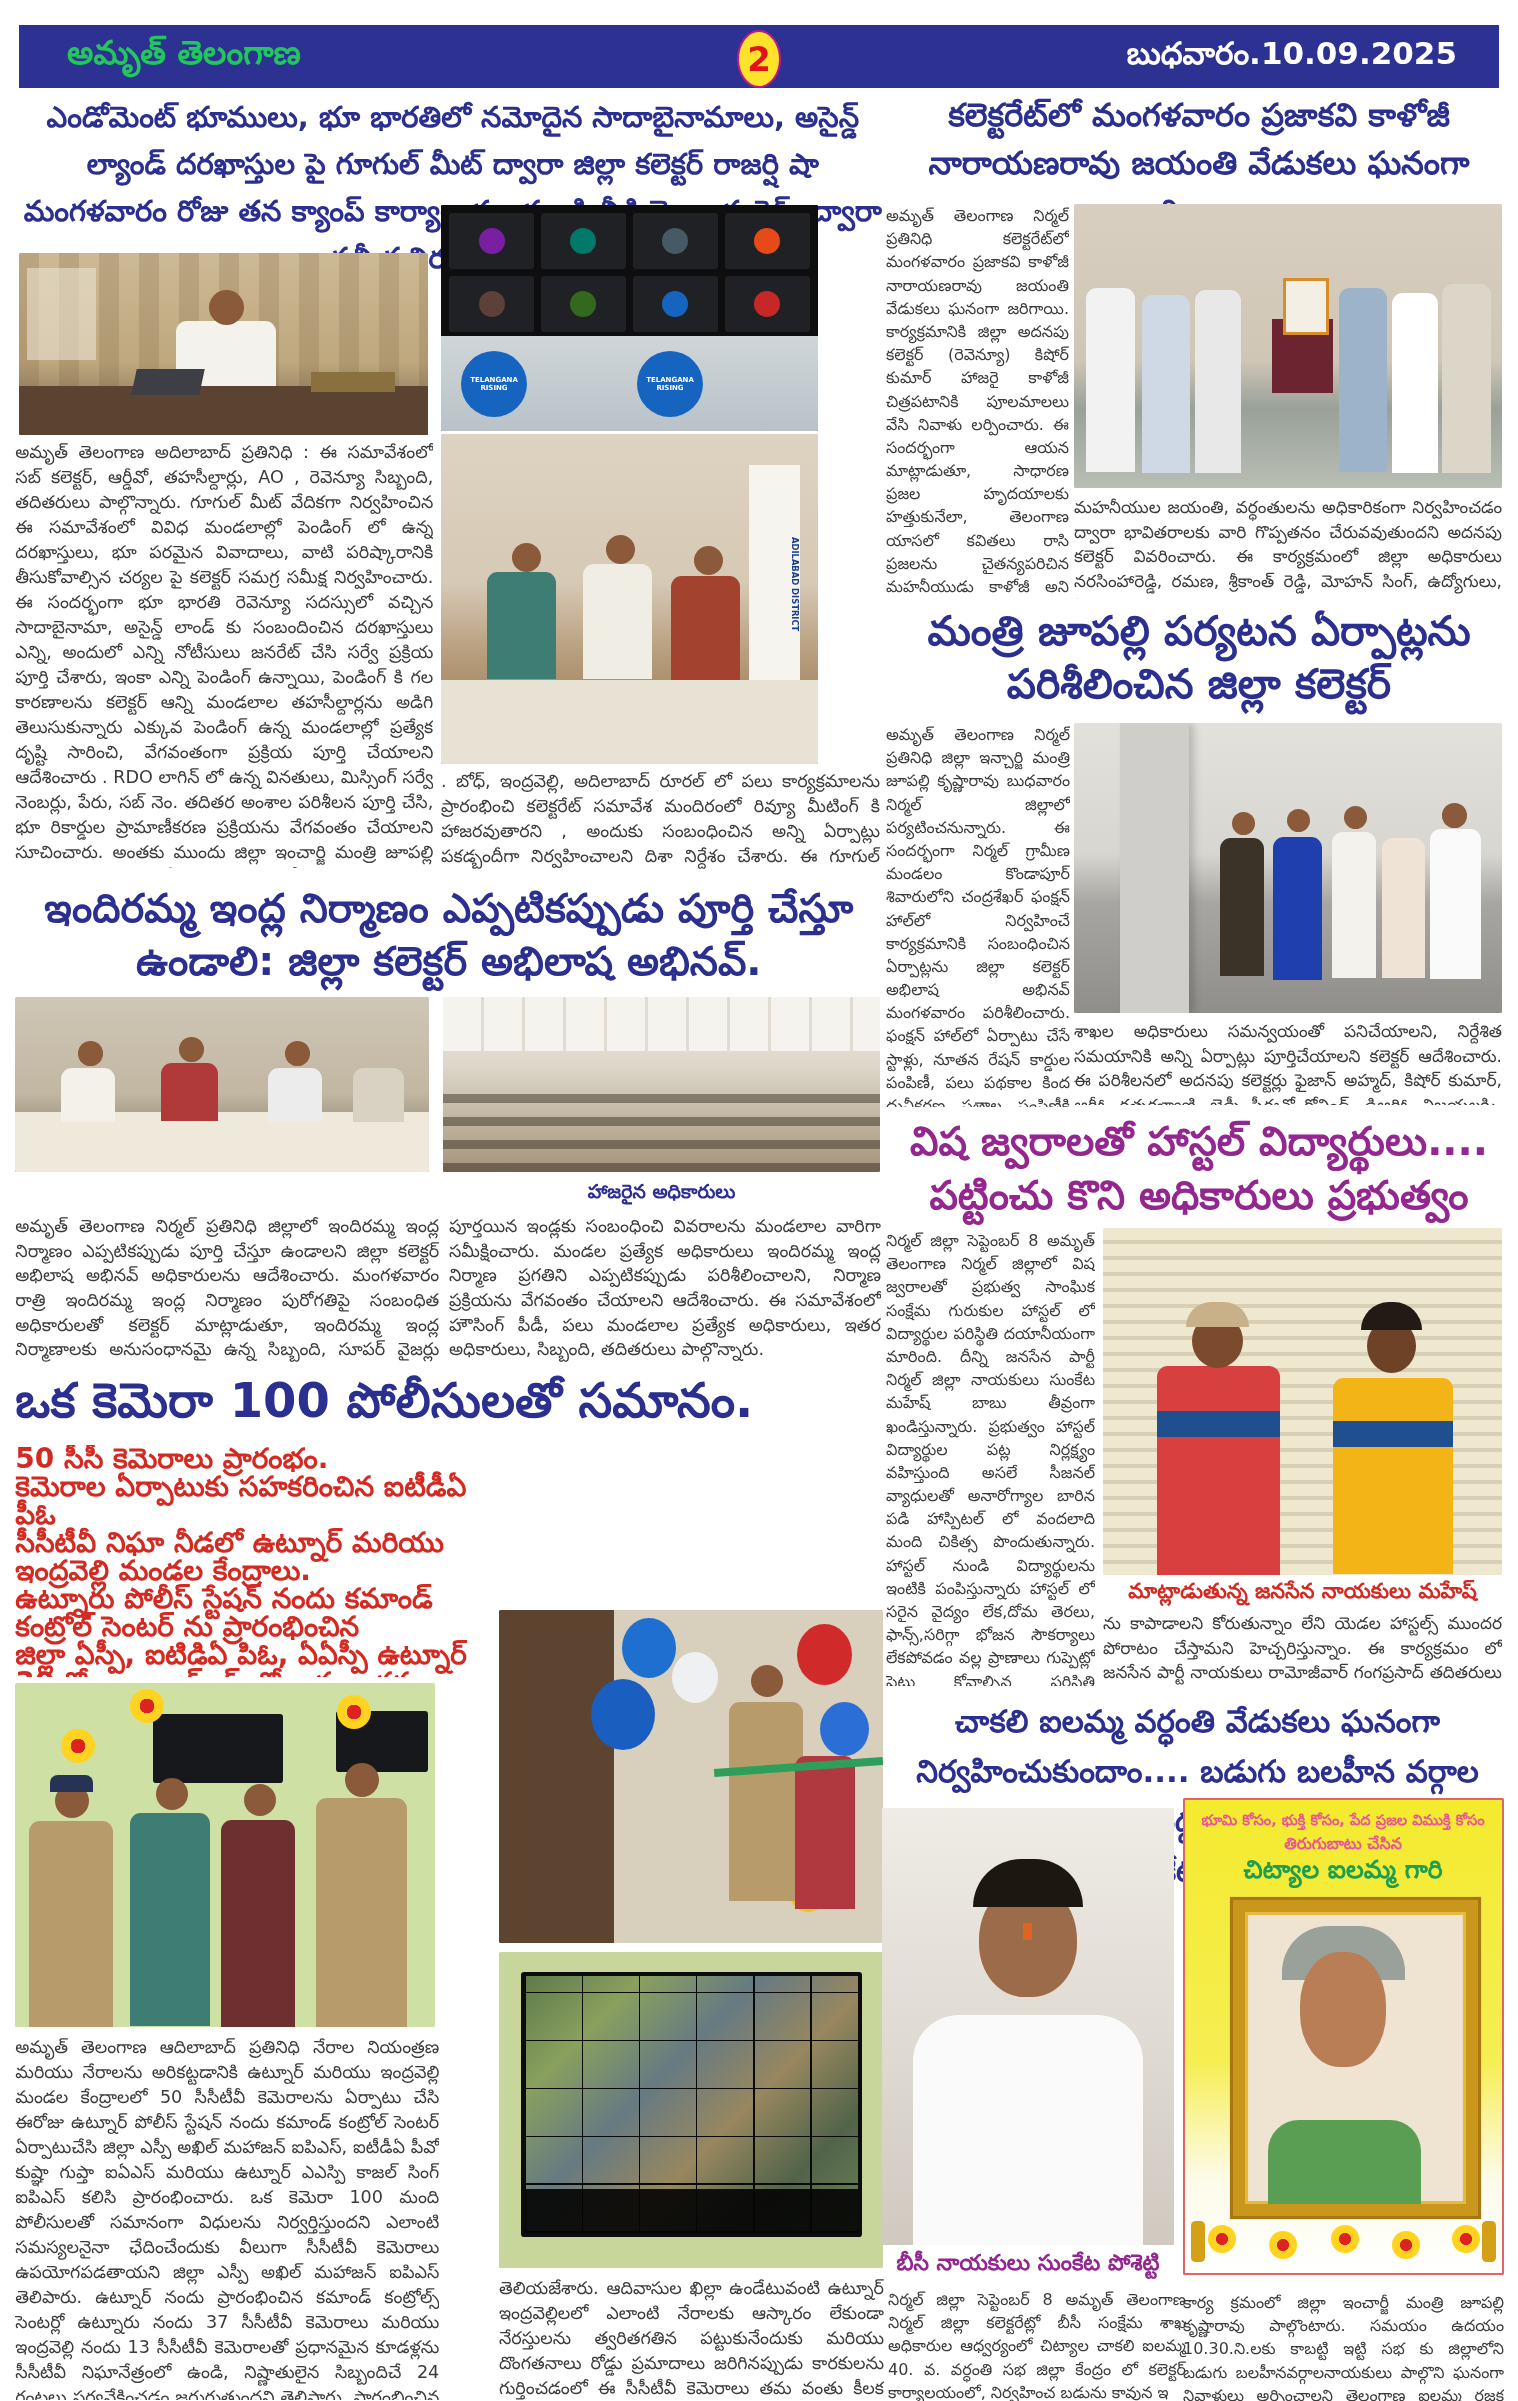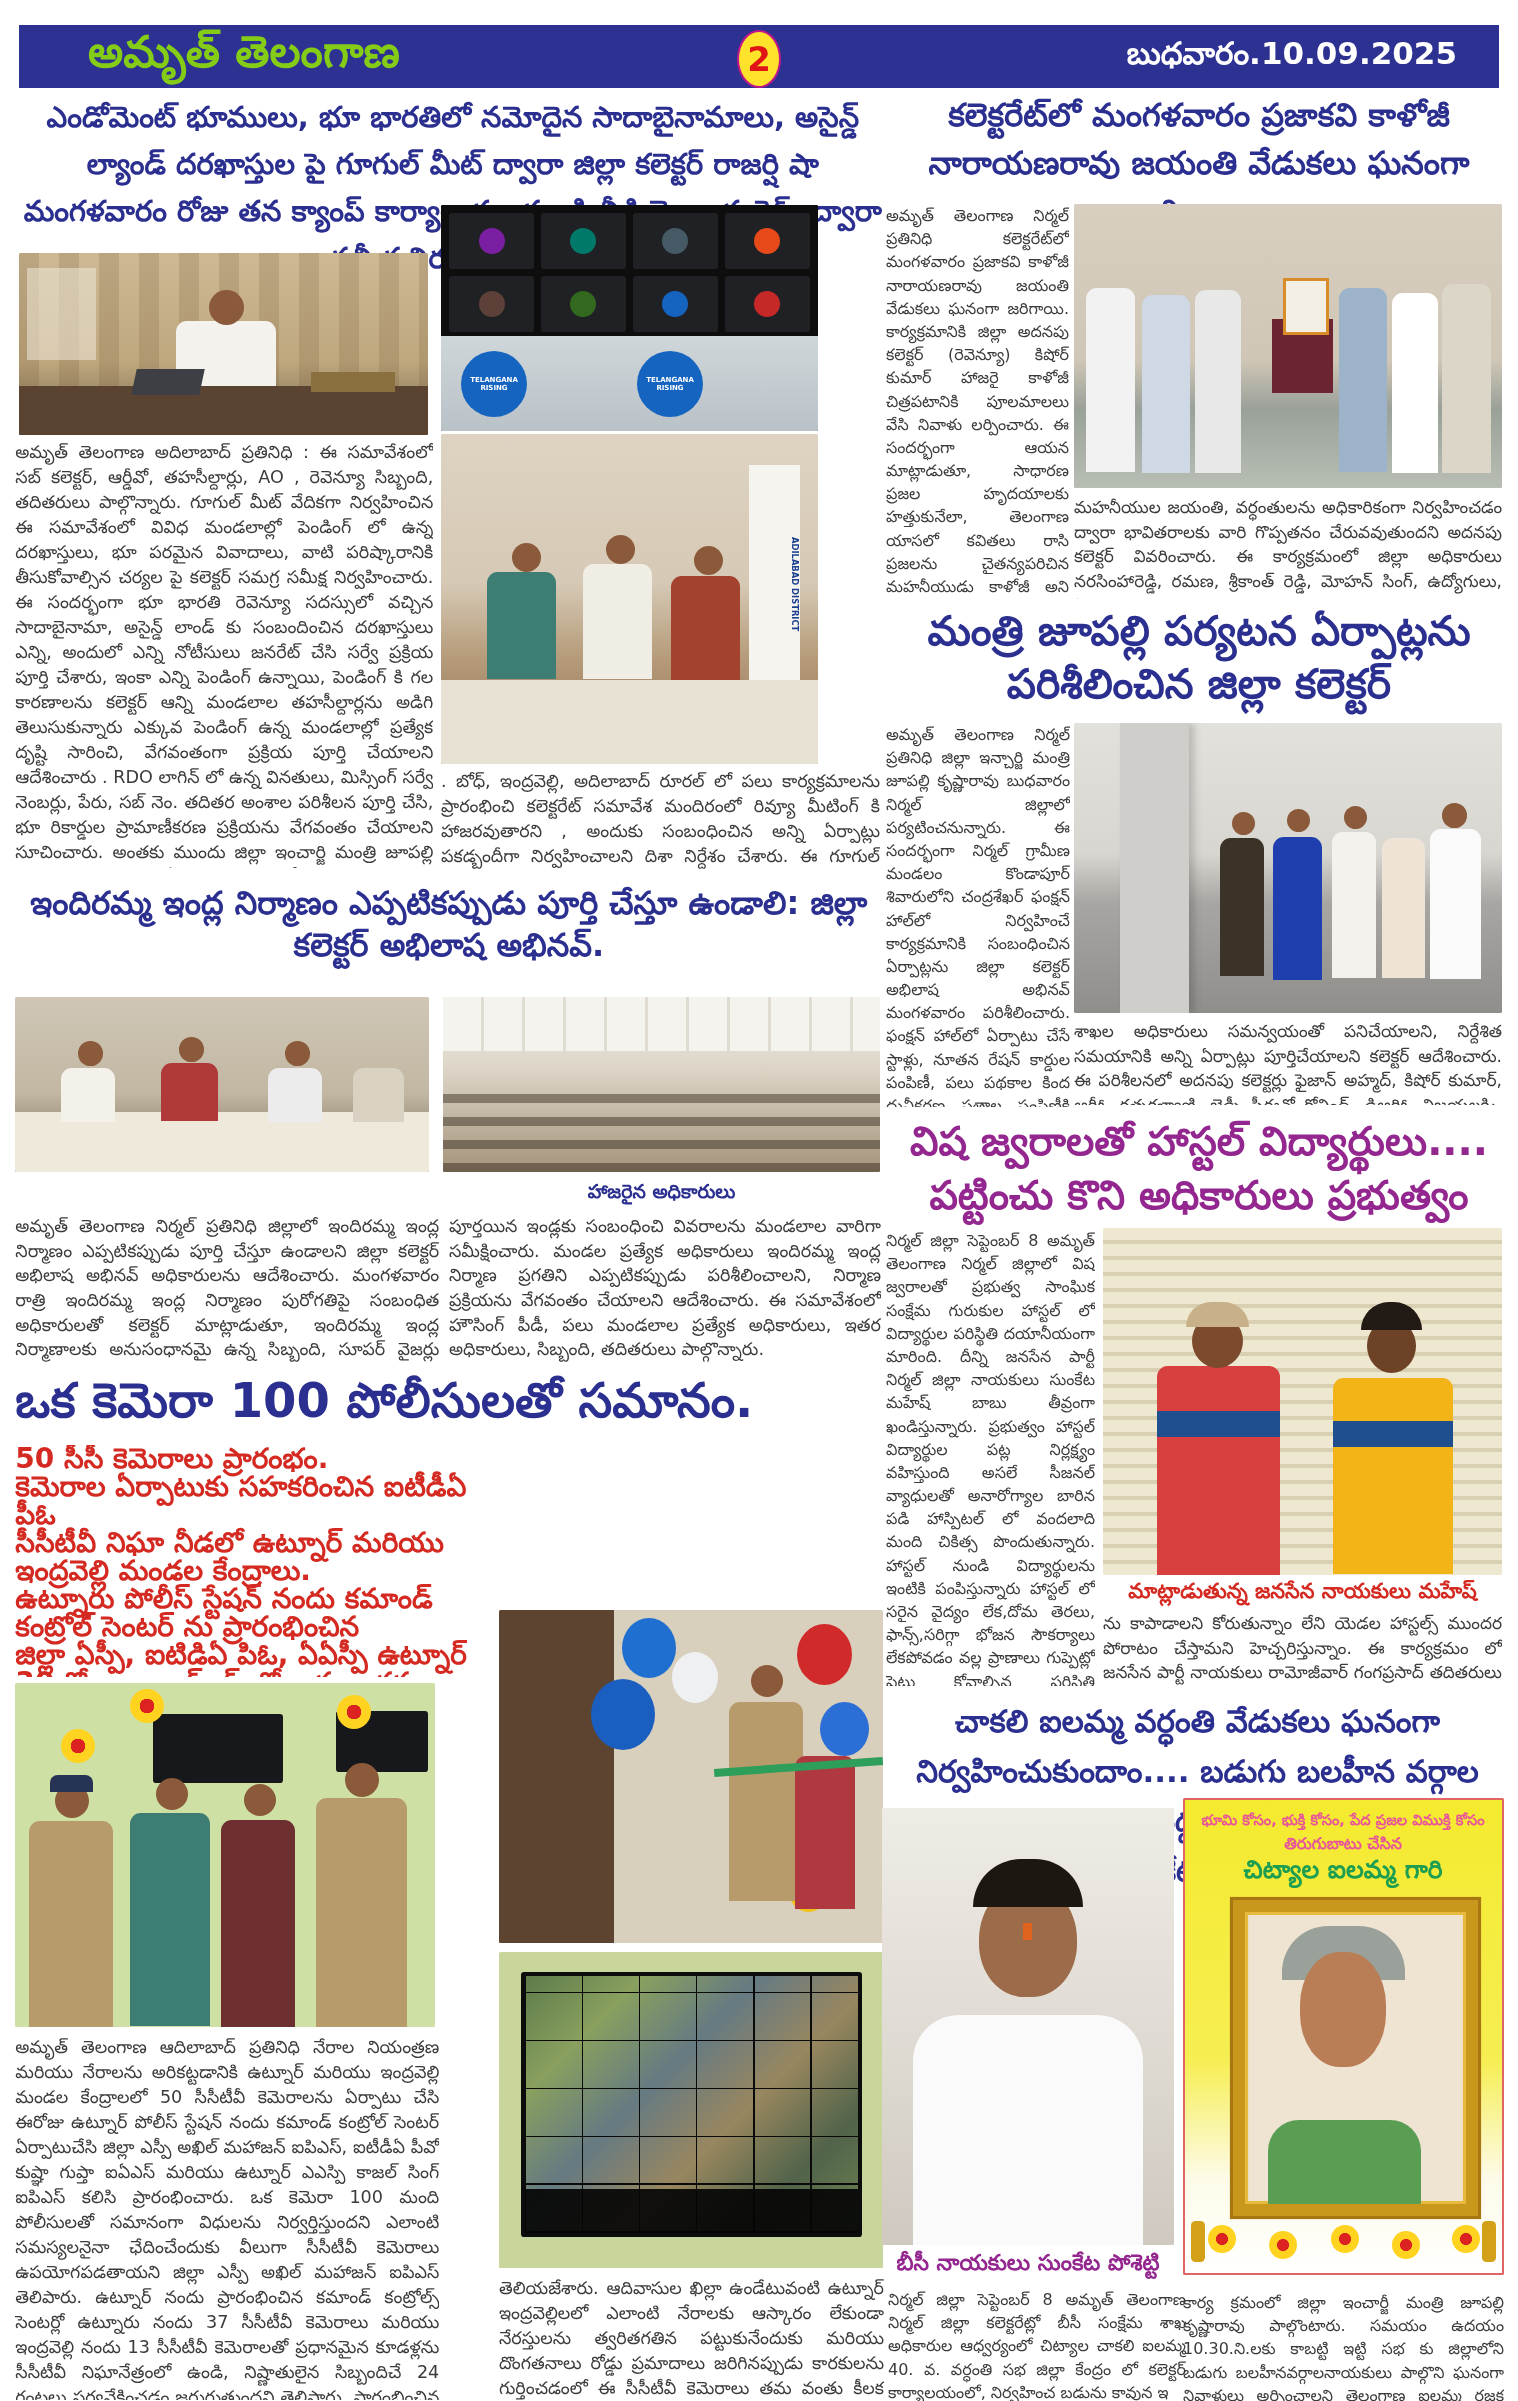--- a/index.html
+++ b/index.html
@@ -10,21 +10,21 @@
   .hl-purple{color:var(--headline-purple,#93278f);}
   .bt{position:absolute;color:#3b3b3b;text-align:justify;overflow:hidden;}
   .cap{position:absolute;font-weight:bold;text-align:center;overflow:hidden;}
   .red{color:var(--accent-red,#d42a22);}
   .blue{color:var(--headline-blue,#2b2f8f);}
   .purple{color:var(--headline-purple,#93278f);}
   .ph{position:absolute;overflow:hidden;background:#d8d4cc;border-radius:1.5px;}
   .shape{position:absolute;}
   .masthead{position:absolute;left:19px;top:25px;width:1480px;height:63px;
             background:var(--header-bar,#2d3191);display:flex;align-items:center;}
-  .paper-name{position:absolute;left:48px;color:#84cc16;font-size:44px;font-weight:bold;margin-left:21px;}
+  .paper-name{position:absolute;left:48px;color:#22c55e;font-size:33px;font-weight:bold;}
   .m-date{position:absolute;right:42px;color:#fff;font-size:31px;font-weight:bold;}
   .badge{position:absolute;left:50%;top:4.6px;transform:translateX(-50%);width:40px;height:54px;
          background:#ffe32b;border:2.3px solid #c0188c;border-radius:50%;
          display:flex;align-items:center;justify-content:center;}
   .badge span{color:#e01414;font-size:34px;font-weight:bold;}
   .bullets div{font-size:28px;line-height:28px;font-weight:bold;}
   .vc-grid{position:absolute;left:0;top:0;right:0;height:58%;display:flex;flex-wrap:wrap;
            align-content:flex-start;background:#0e0e0e;padding:4.6px;box-sizing:border-box;}
   .vc-tile{width:23.2%;height:46%;margin:0.9%;background:#202124;border-radius:3.1px;
            display:flex;align-items:center;justify-content:center;}
@@ -102,21 +102,21 @@
     <div class="figure" style="left:230px;top:142px;width:69px;height:104px;background:#a3422f;"></div>
     <div class="head" style="left:71px;top:109px;width:29px;height:29px;"></div>
     <div class="head" style="left:165px;top:101px;width:29px;height:29px;"></div>
     <div class="head" style="left:253px;top:112px;width:29px;height:29px;"></div>
     <div class="shape" style="left:0;bottom:0;width:100%;height:84px;background:#e8e2d4;"></div>
   </div>
 
   <div class="bt" style="left:15.3px;top:440px;width:418px;height:428px;font-size:17.6px;line-height:1.42;">అమృత్ తెలంగాణ అదిలాబాద్ ప్రతినిధి : ఈ సమావేశంలో సబ్ కలెక్టర్, ఆర్డీవో, తహసీల్దార్లు, AO , రెవెన్యూ సిబ్బంది, తదితరులు పాల్గొన్నారు. గూగుల్ మీట్ వేదికగా నిర్వహించిన ఈ సమావేశంలో వివిధ మండలాల్లో పెండింగ్ లో ఉన్న దరఖాస్తులు, భూ పరమైన వివాదాలు, వాటి పరిష్కారానికి తీసుకోవాల్సిన చర్యల పై కలెక్టర్ సమగ్ర సమీక్ష నిర్వహించారు. ఈ సందర్భంగా భూ భారతి రెవెన్యూ సదస్సులో వచ్చిన సాదాబైనామా, అసైన్డ్ లాండ్ కు సంబందించిన దరఖాస్తులు ఎన్ని, అందులో ఎన్ని నోటీసులు జనరేట్ చేసి సర్వే ప్రక్రియ పూర్తి చేశారు, ఇంకా ఎన్ని పెండింగ్ ఉన్నాయి, పెండింగ్ కి గల కారణాలను కలెక్టర్ ఆన్ని మండలాల తహసీల్దార్లను అడిగి తెలుసుకున్నారు ఎక్కువ పెండింగ్ ఉన్న మండలాల్లో ప్రత్యేక దృష్టి సారించి, వేగవంతంగా ప్రక్రియ పూర్తి చేయాలని ఆదేశించారు . RDO లాగిన్ లో ఉన్న వినతులు, మిస్సింగ్ సర్వే నెంబర్లు, పేరు, సబ్ నెం. తదితర అంశాల పరిశీలన పూర్తి చేసి, భూ రికార్డుల ప్రామాణీకరణ ప్రక్రియను వేగవంతం చేయాలని సూచించారు. అంతకు ముందు జిల్లా ఇంచార్జి మంత్రి జూపల్లి కృష్ణారావు పర్యటన ఏర్పాట్లపై, జిల్లాలో పలు కార్యక్రమాల ప్రొటోకాల్స్ / వెన్యూల, పనుల పురోగతిపై, పలు మండలాల అధికారులతో సమీక్ష ప్రారంభించనున్నట్లు, ముఖ్యంగా భైంసా మండల రివర్ వాడ్ లో ఇందిరమ్మ</div>
   <div class="bt" style="left:441px;top:769px;width:439px;height:100px;font-size:17.6px;line-height:1.42;">. బోధ్, ఇంద్రవెల్లి, అదిలాబాద్ రూరల్ లో పలు కార్యక్రమాలను ప్రారంభించి కలెక్టరేట్ సమావేశ మందిరంలో రివ్యూ మీటింగ్ కి హాజరవుతారని , అందుకు సంబంధించిన అన్ని ఏర్పాట్లు పకడ్బందీగా నిర్వహించాలని దిశా నిర్దేశం చేశారు. ఈ గూగుల్ మీట్ లో అదనపు కలెక్టర్ శ్యామలాదేవి, ఆన్ని మండలాల తహసీల్దార్లు, రెవెన్యూ విభాగం ,,తదితరులు పాల్గొన్నారు</div>
 
-  <div class="hl" style="left:15.3px;top:882px;width:867px;font-size:32px;line-height:1.32;text-align:center;">ఇందిరమ్మ ఇంద్ల నిర్మాణం ఎప్పటికప్పుడు పూర్తి చేస్తూ ఉండాలి: జిల్లా కలెక్టర్ అభిలాష అభినవ్.</div>
+  <div class="hl" style="left:15.3px;top:882px;width:867px;font-size:40px;line-height:1.32;text-align:center;">ఇందిరమ్మ ఇంద్ల నిర్మాణం ఎప్పటికప్పుడు పూర్తి చేస్తూ ఉండాలి: జిల్లా కలెక్టర్ అభిలాష అభినవ్.</div>
 
   <div class="ph" style="left:15.3px;top:997px;width:414px;height:175px;background:linear-gradient(180deg,#cfc6b6 0%,#c2b7a2 55%,#6e6352 100%);">
     <div class="shape" style="left:0;bottom:0;width:100%;height:60px;background:#efe9dc;"></div>
     <div class="figure" style="left:46px;top:71px;width:54px;height:54px;background:#f3f1ea;"></div>
     <div class="figure" style="left:146px;top:66px;width:57px;height:58px;background:#b03a3a;"></div>
     <div class="figure" style="left:253px;top:71px;width:54px;height:54px;background:#ececec;"></div>
     <div class="figure" style="left:338px;top:71px;width:51px;height:54px;background:#d9d2c2;"></div>
     <div class="head" style="left:63px;top:44px;width:24.6px;height:24.6px;"></div>
     <div class="head" style="left:164px;top:40px;width:24.6px;height:24.6px;"></div>
     <div class="head" style="left:270px;top:44px;width:24.6px;height:24.6px;"></div>

